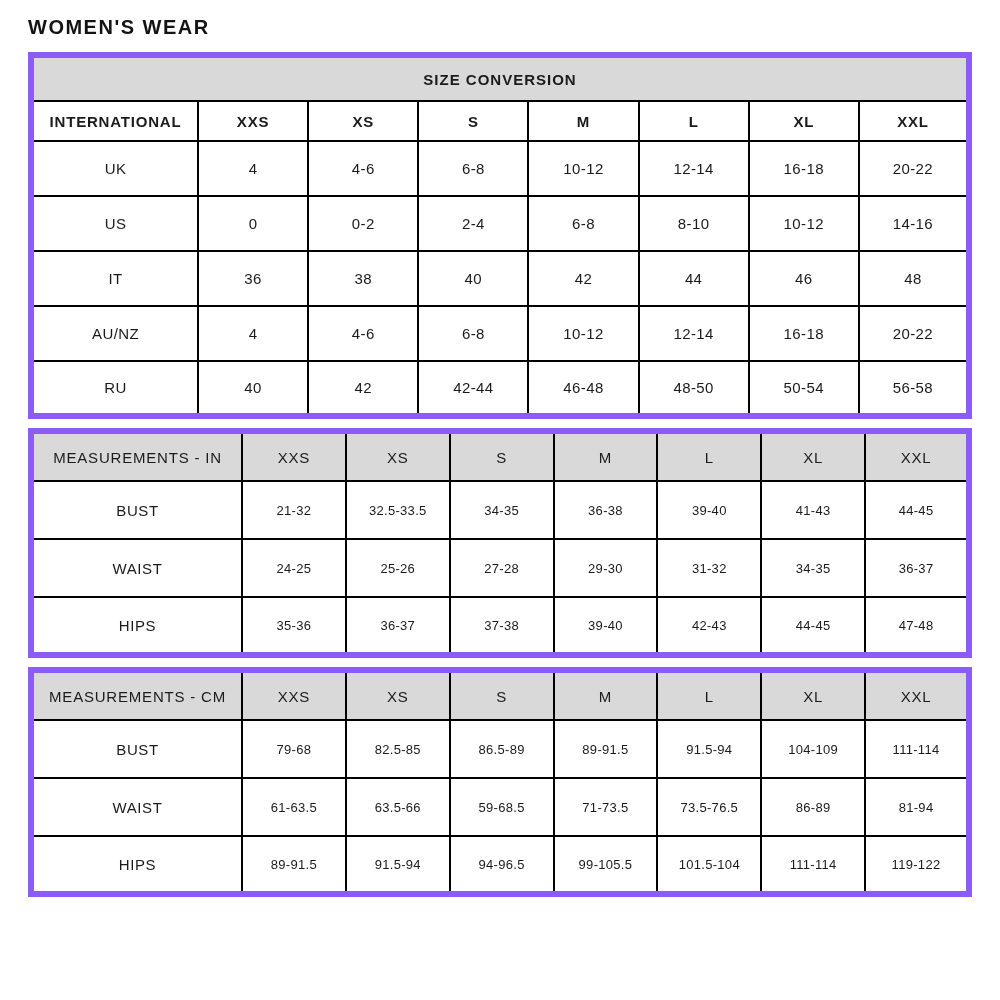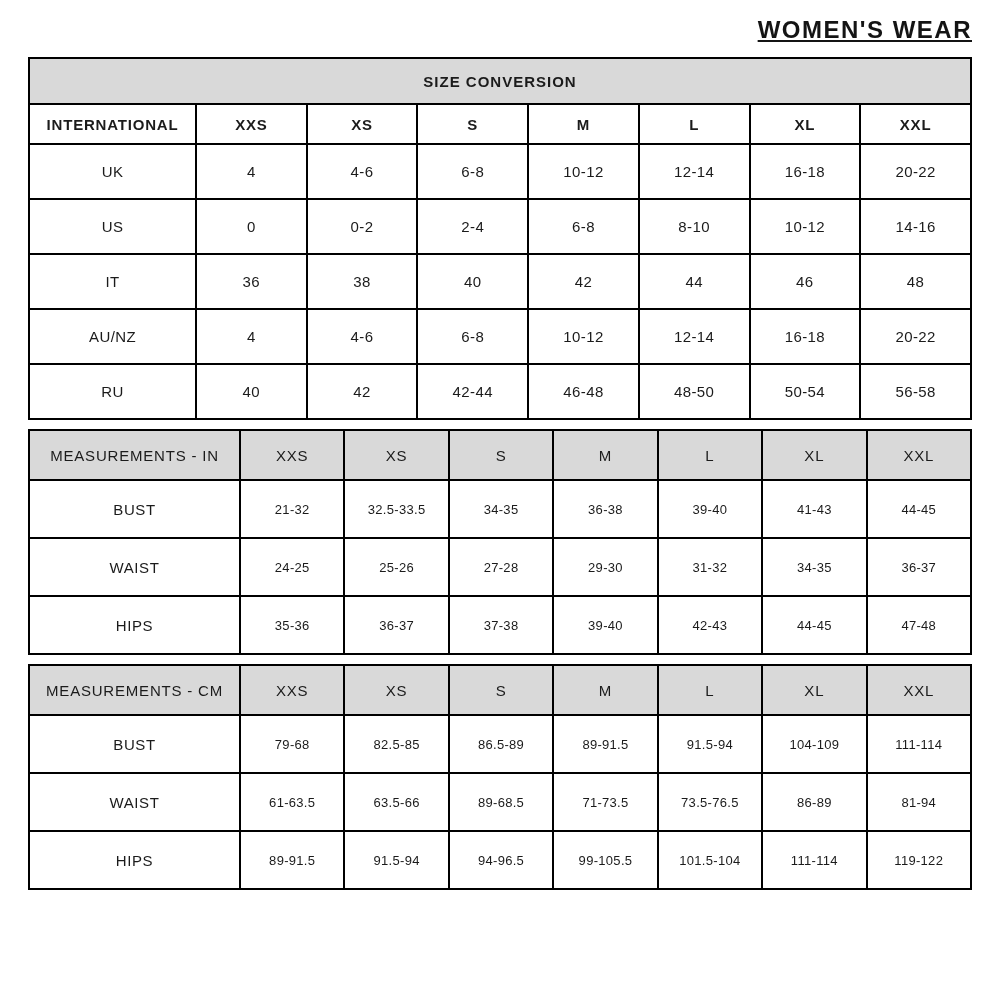--- a/index.html
+++ b/index.html
@@ -7,32 +7,31 @@
     margin: 0; padding: 0;
     width: 1000px; height: 1000px;
     background: #ffffff;
     font-family: "Liberation Sans", "DejaVu Sans", sans-serif;
     color: #1b1b1b;
   }
   .page { padding: 0 28px; }
   .page-title {
     margin: 0;
     padding: 16px 0 13px;
-    text-align: right;
-    font-size: 24px;
+    text-align: left;
+    font-size: 20px;
     font-weight: 700;
     letter-spacing: 1.5px;
     color: #141414;
-    text-decoration: underline;
   }
   table.grid {
     width: 100%;
     border-collapse: collapse;
     table-layout: fixed;
-    border: 1px solid #8b5cf6;
+    border: 6px solid #8b5cf6;
   }
   .grid td, .grid th {
     border: 2px solid #000;
     text-align: center;
     vertical-align: middle;
     padding: 0 4px;
     overflow: hidden;
     white-space: nowrap;
   }
   .band {
@@ -233,21 +232,21 @@
         <td>86.5-89</td>
         <td>89-91.5</td>
         <td>91.5-94</td>
         <td>104-109</td>
         <td>111-114</td>
       </tr>
       <tr class="data-row">
         <td class="lbl">WAIST</td>
         <td>61-63.5</td>
         <td>63.5-66</td>
-        <td>89-68.5</td>
+        <td>59-68.5</td>
         <td>71-73.5</td>
         <td>73.5-76.5</td>
         <td>86-89</td>
         <td>81-94</td>
       </tr>
       <tr class="data-row">
         <td class="lbl">HIPS</td>
         <td>89-91.5</td>
         <td>91.5-94</td>
         <td>94-96.5</td>

